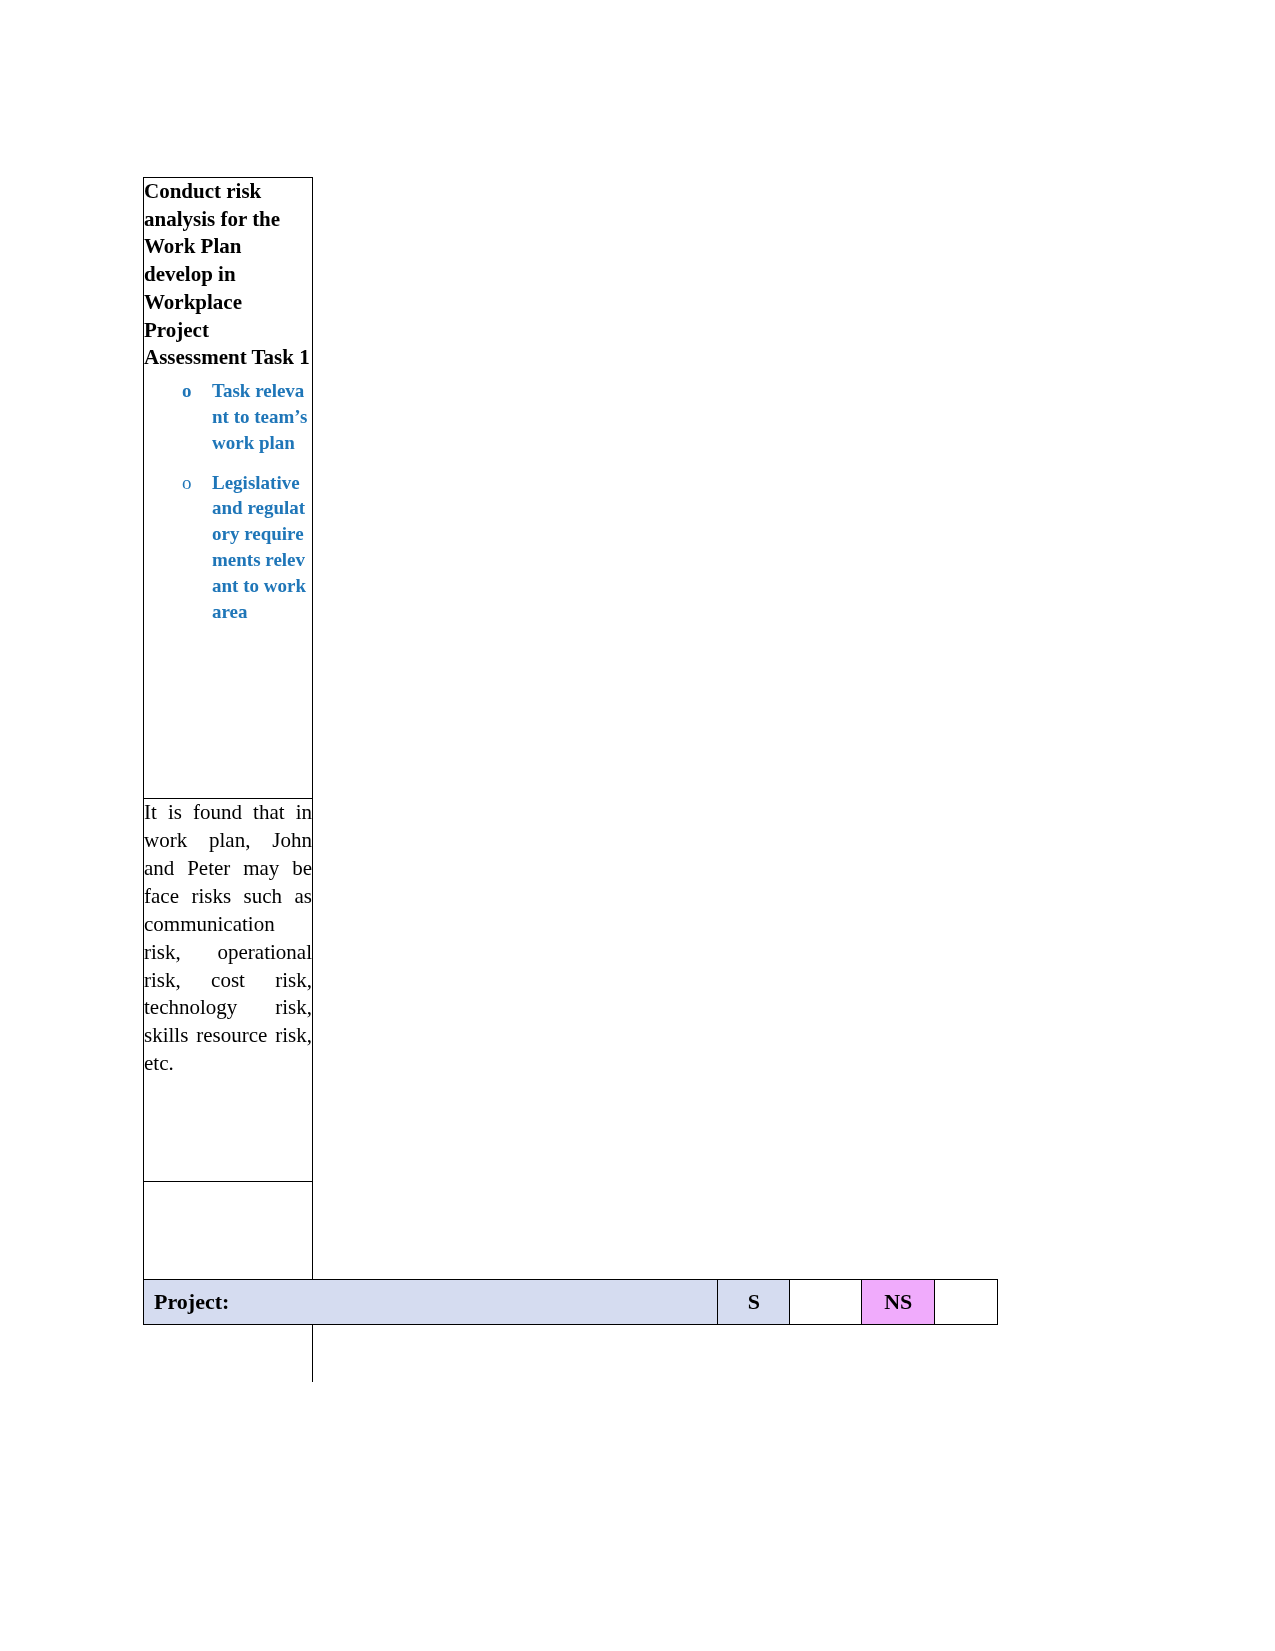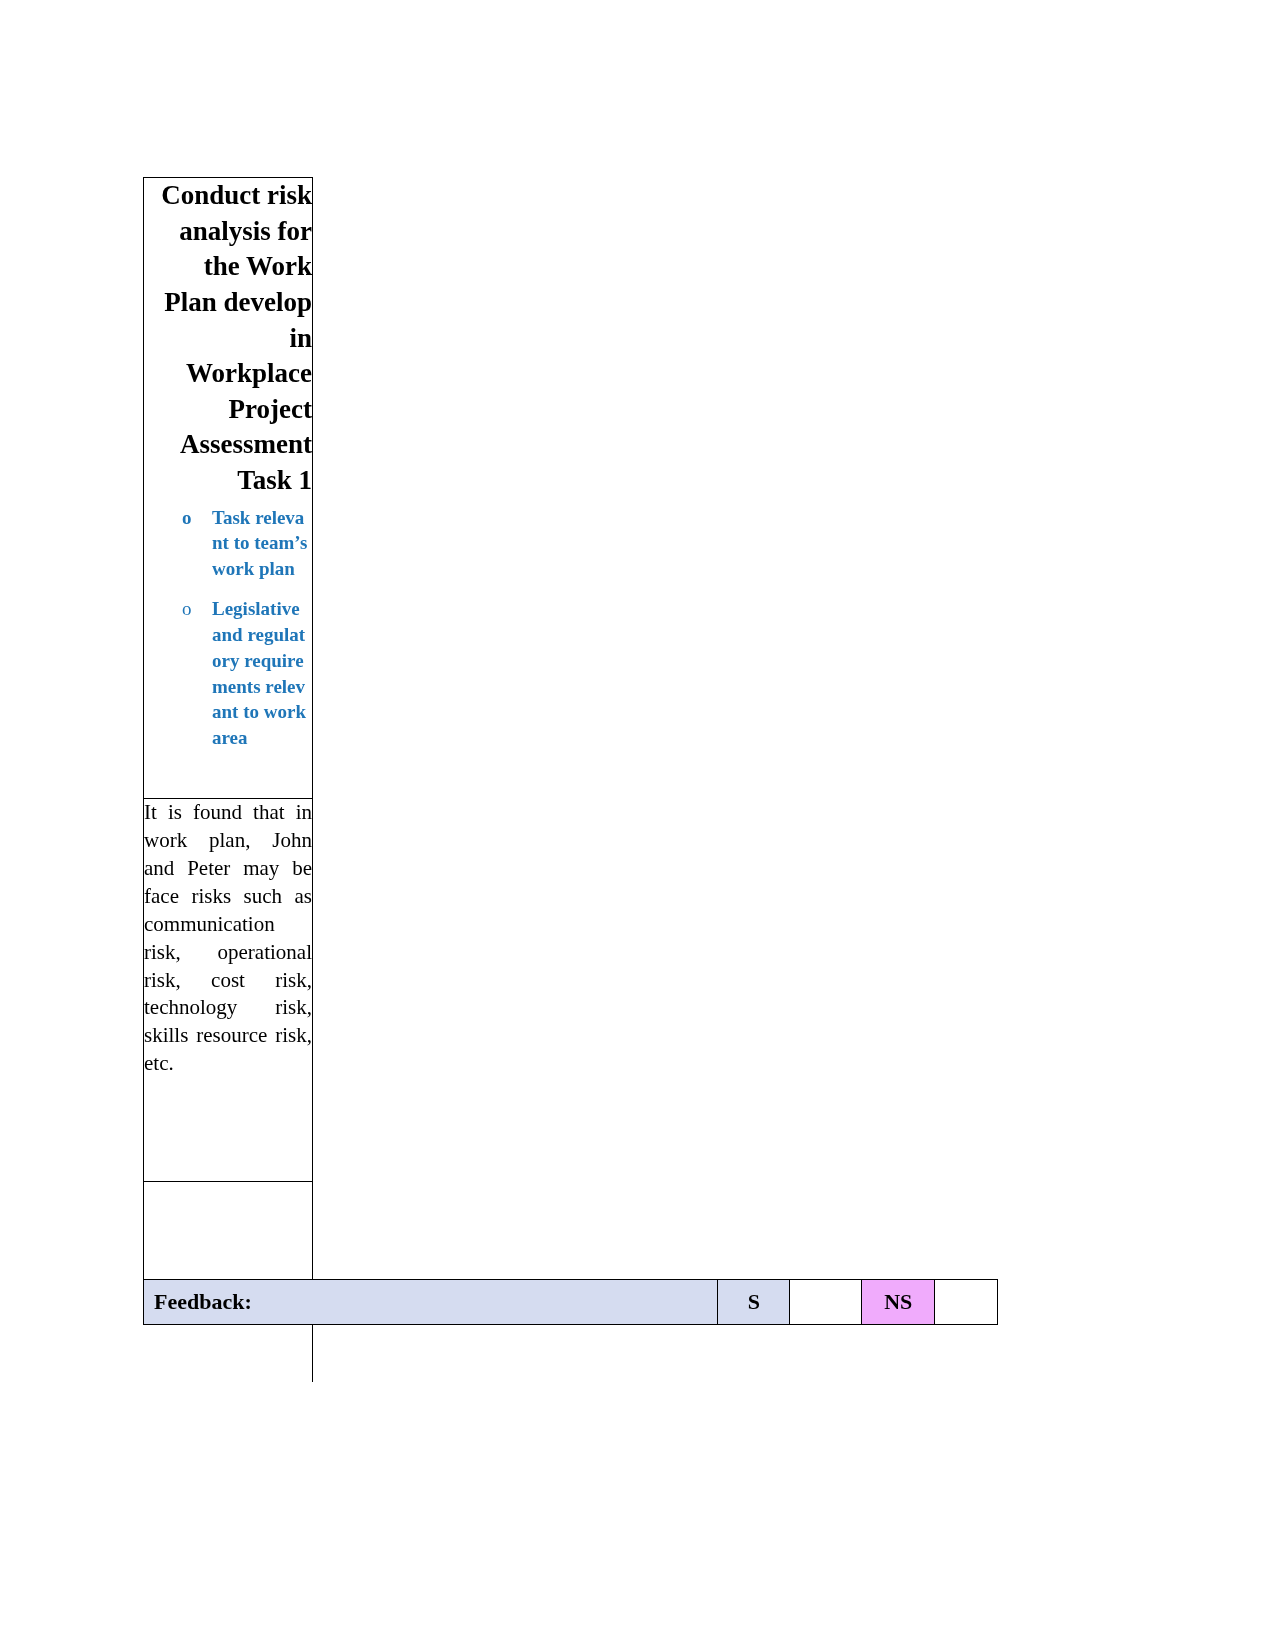--- a/index.html
+++ b/index.html
@@ -43,25 +43,25 @@
     background: #ffffff;
   }
 
   
   .cell-heading {
     padding: 8px 9px 12px 9px;
     height: 620px;
   }
   .heading-text {
     font-weight: bold;
-    font-size: 27px;
+    font-size: 21px;
     line-height: 1.32;
-    text-align: right;
+    text-align: left;
     color: #000000;
-    margin: 0 0 6px 16px;
+    margin: 0 0 6px 0;
   }
 
   .bullet-list {
     margin: 0;
     padding: 0;
     list-style: none;
   }
   .bullet-item {
     display: flex;
     align-items: flex-start;
@@ -207,20 +207,20 @@
       </td>
     </tr>
 
     <tr>
       <td class="cell-empty-bottom"></td>
     </tr>
   </tbody>
     </table>
 
   <div class="feedback-row">
-    <div class="fb-cell fb-label">Feedback:</div>
+    <div class="fb-cell fb-label">Project:</div>
     <div class="fb-cell fb-s">S</div>
     <div class="fb-cell fb-s-blank"></div>
     <div class="fb-cell fb-ns">NS</div>
     <div class="fb-cell fb-ns-blank"></div>
   </div>
 
 </div>
 
 </body></html>

